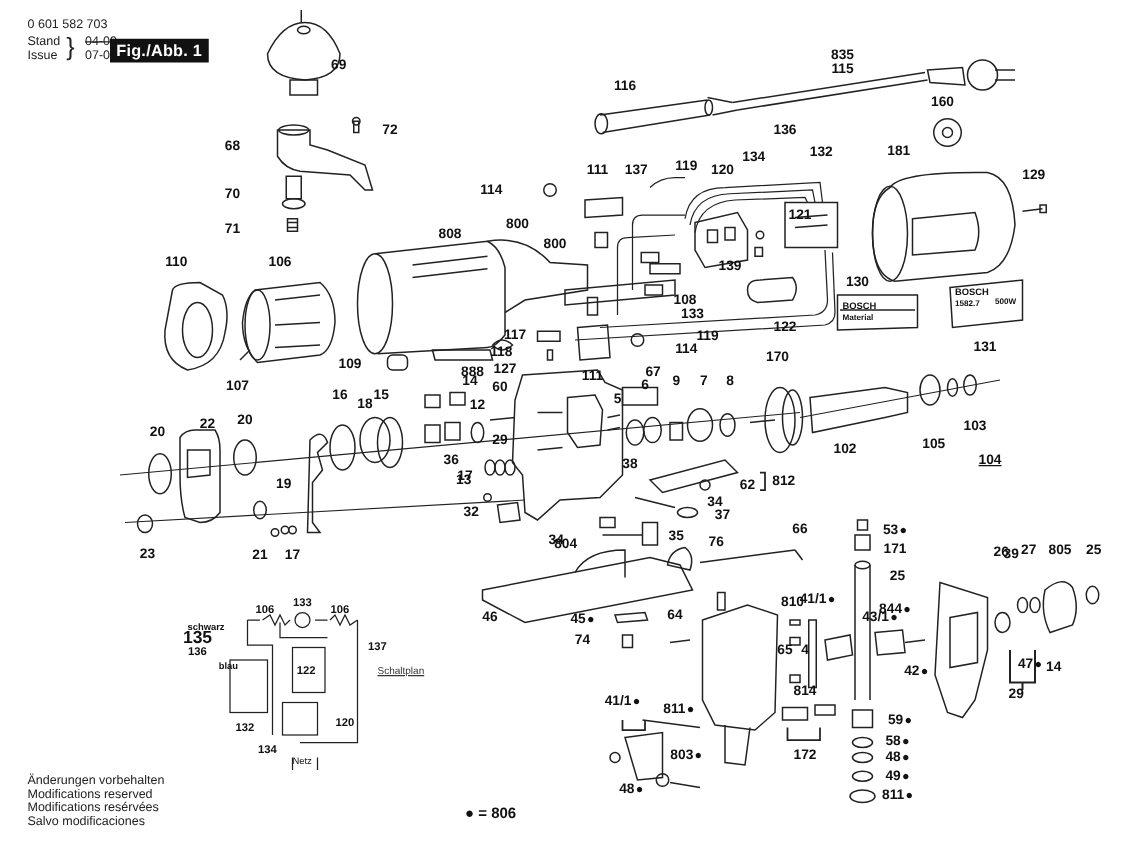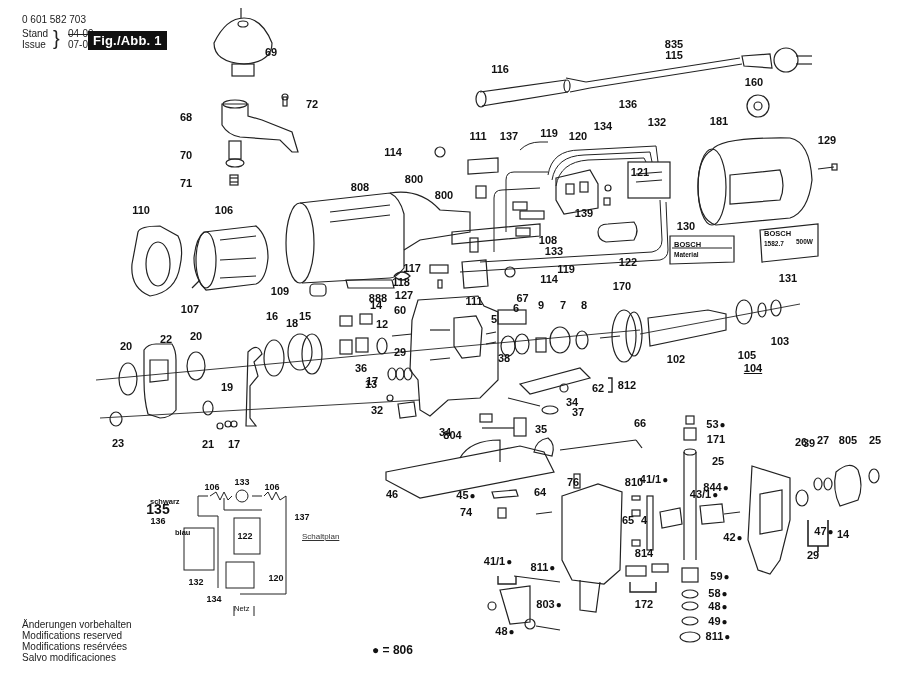--- a/index.html
+++ b/index.html
@@ -473,38 +473,38 @@
     <div class="lbl" style="left: 126px; top: 346px;"><span>20</span></div>
     <div class="lbl" style="left: 196px; top: 336px;"><span>20</span></div>
     <div class="lbl" style="left: 248px; top: 323px; margin-left: 44px;"><span>18</span></div>
     <div class="lbl" style="left: 272px; top: 316px;"><span>16</span></div>
     <div class="lbl" style="left: 305px; top: 316px;"><span>15</span></div>
     <div class="lbl" style="left: 382px; top: 324px;"><span>12</span></div>
     <div class="lbl" style="left: 400px; top: 352px;"><span>29</span></div>
     <div class="lbl" style="left: 676px; top: 359px;"><span>102</span></div>
     <div class="lbl" style="left: 747px; top: 355px;"><span>105</span></div>
     <div class="lbl" style="left: 780px; top: 341px;"><span>103</span></div>
-    <div class="lbl" style="left: 753px; top: 368px; text-decoration: underline;"><span>104</span></div>
+    <div class="lbl" style="left: 792px; top: 368px; text-decoration: underline;"><span>104</span></div>
     <div class="lbl" style="left: 361px; top: 368px; text-align: center;"><span>36</span></div>
     <div class="lbl" style="left: 371px; top: 384px;"><span>13</span></div>
     <div class="lbl" style="left: 372px; top: 381px;"><span>17</span></div>
-    <div class="lbl" style="left: 504px; top: 358px;"><span>38</span></div>
+    <div class="lbl" style="left: 504px; top: 371px;"><span>38</span></div>
     <div class="lbl" style="left: 598px; top: 388px;"><span>62</span></div>
     <div class="lbl" style="left: 627px; top: 385px;"><span>812</span></div>
     <div class="lbl" style="left: 215px; top: 387px; margin-left: 12px;"><span>19</span></div>
     <div class="lbl" style="left: 572px; top: 402px;"><span>34</span></div>
     <div class="lbl" style="left: 377px; top: 410px;"><span>32</span></div>
     <div class="lbl" style="left: 578px; top: 412px;"><span>37</span></div>
     <div class="lbl" style="left: 208px; top: 444px;"><span>21</span></div>
     <div class="lbl" style="left: 234px; top: 444px;"><span>17</span></div>
     <div class="lbl" style="left: 118px; top: 443px;"><span>23</span></div>
     <div class="lbl" style="left: 436px; top: 435px; padding-left: 33px;"><span>804</span></div>
     <div class="lbl" style="left: 445px; top: 432px;"><span>34</span></div>
     <div class="lbl" style="left: 541px; top: 429px;"><span>35</span></div>
-    <div class="lbl" style="left: 573px; top: 434px; margin-top: 48px;"><span>76</span></div>
+    <div class="lbl" style="left: 573px; top: 434px;"><span>76</span></div>
     <div class="lbl" style="left: 640px; top: 423px;"><span>66</span></div>
     <div class="lbl" style="left: 716px; top: 424px;"><span>53</span><span class="dot">●</span></div>
     <div class="lbl" style="left: 716px; top: 439px;"><span>171</span></div>
     <div class="lbl" style="left: 768px; top: 443px; margin-left: 41px;"><span>39</span></div>
     <div class="lbl" style="left: 801px; top: 442px;"><span>26</span></div>
     <div class="lbl" style="left: 823px; top: 440px;"><span>27</span></div>
     <div class="lbl" style="left: 848px; top: 440px;"><span>805</span></div>
     <div class="lbl" style="left: 875px; top: 440px;"><span>25</span></div>
     <div class="lbl" style="left: 718px; top: 461px;"><span>25</span></div>
     <div class="lbl" style="left: 716px; top: 487px;"><span>844</span><span class="dot">●</span></div>

